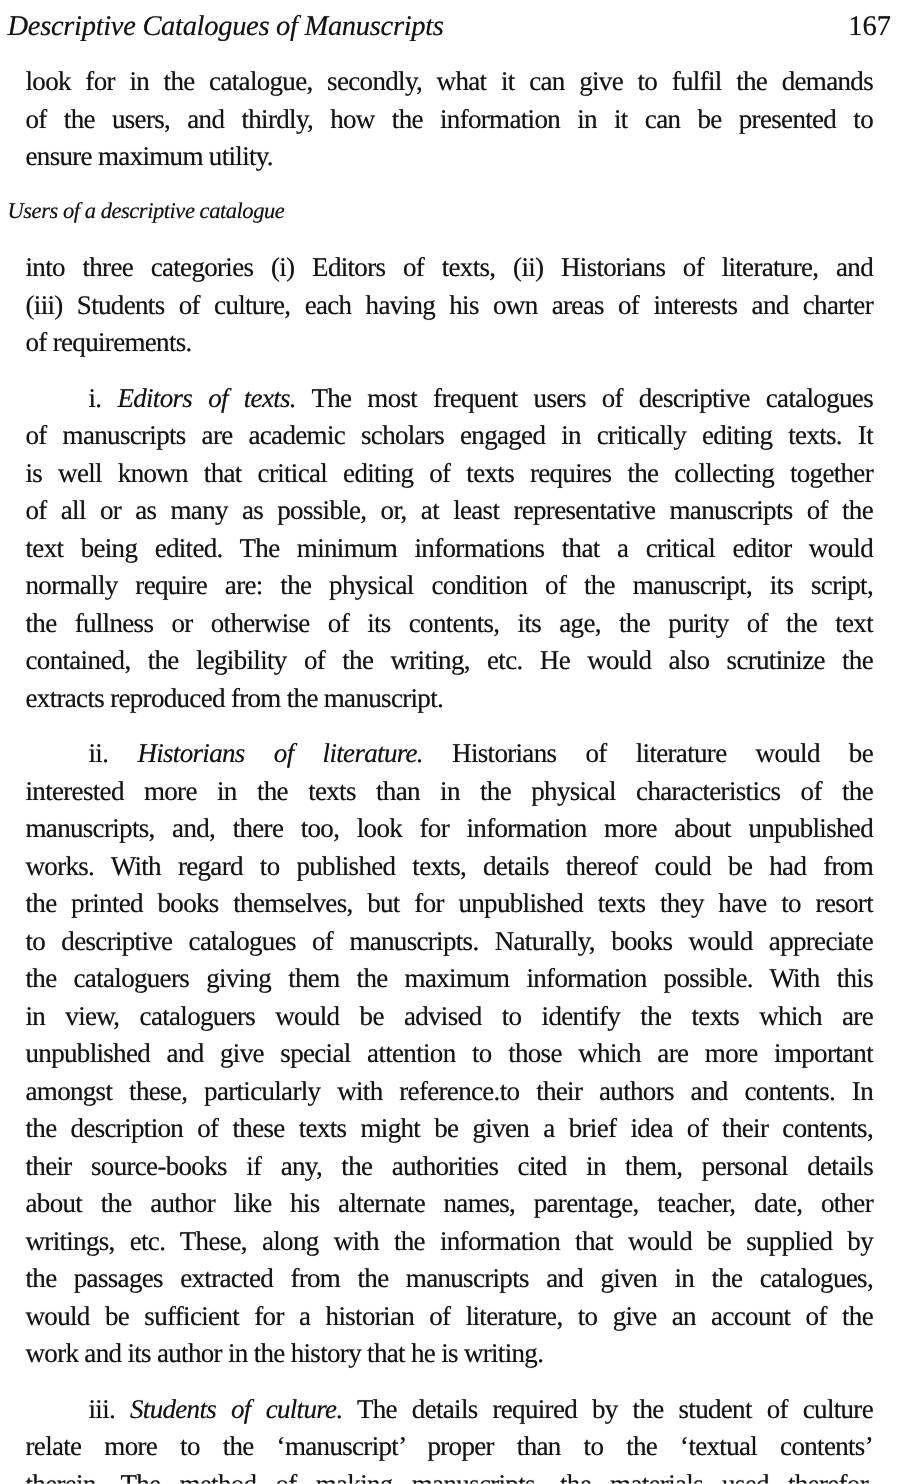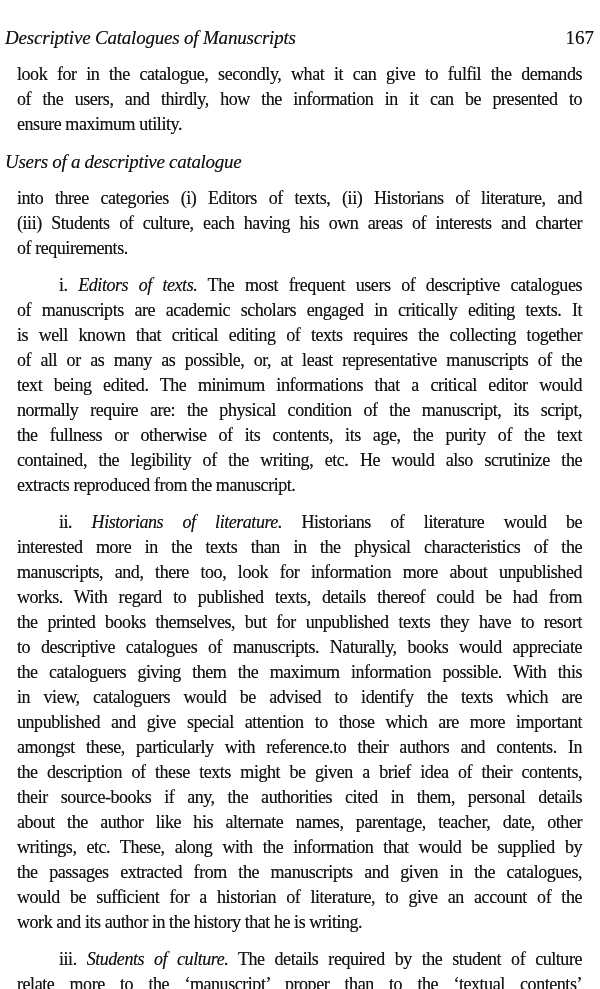--- a/index.html
+++ b/index.html
@@ -18,35 +18,35 @@
   }
   .hdr {
     display: flex;
     justify-content: space-between;
     align-items: flex-end;
     font-size: 19px;
     line-height: 25px;
     margin-bottom: 8px;
   }
   .hdr-title { font-style: italic; letter-spacing: -0.2px; }
-  .hdr-num { letter-spacing: 0; margin-top: 20px; }
+  .hdr-num { letter-spacing: 0; }
   .para { margin: 12px; }
   .line {
     font-size: 18px;
     line-height: 25px;
     letter-spacing: -0.45px;
     text-align: justify;
     text-align-last: justify;
     white-space: normal;
   }
   .line.end { text-align-last: left; font-family: Liberation Serif, serif; }
   .line.indent { text-indent: 42px; }
   .heading {
     font-style: italic;
-    font-size: 19px;
+    font-size: 15px;
     line-height: 25px;
     letter-spacing: -0.3px;
     margin: 11px 0 3px 0;
   }
 </style>
 </head>
 <body>
 
 <div class="page">
   <div class="hdr">

